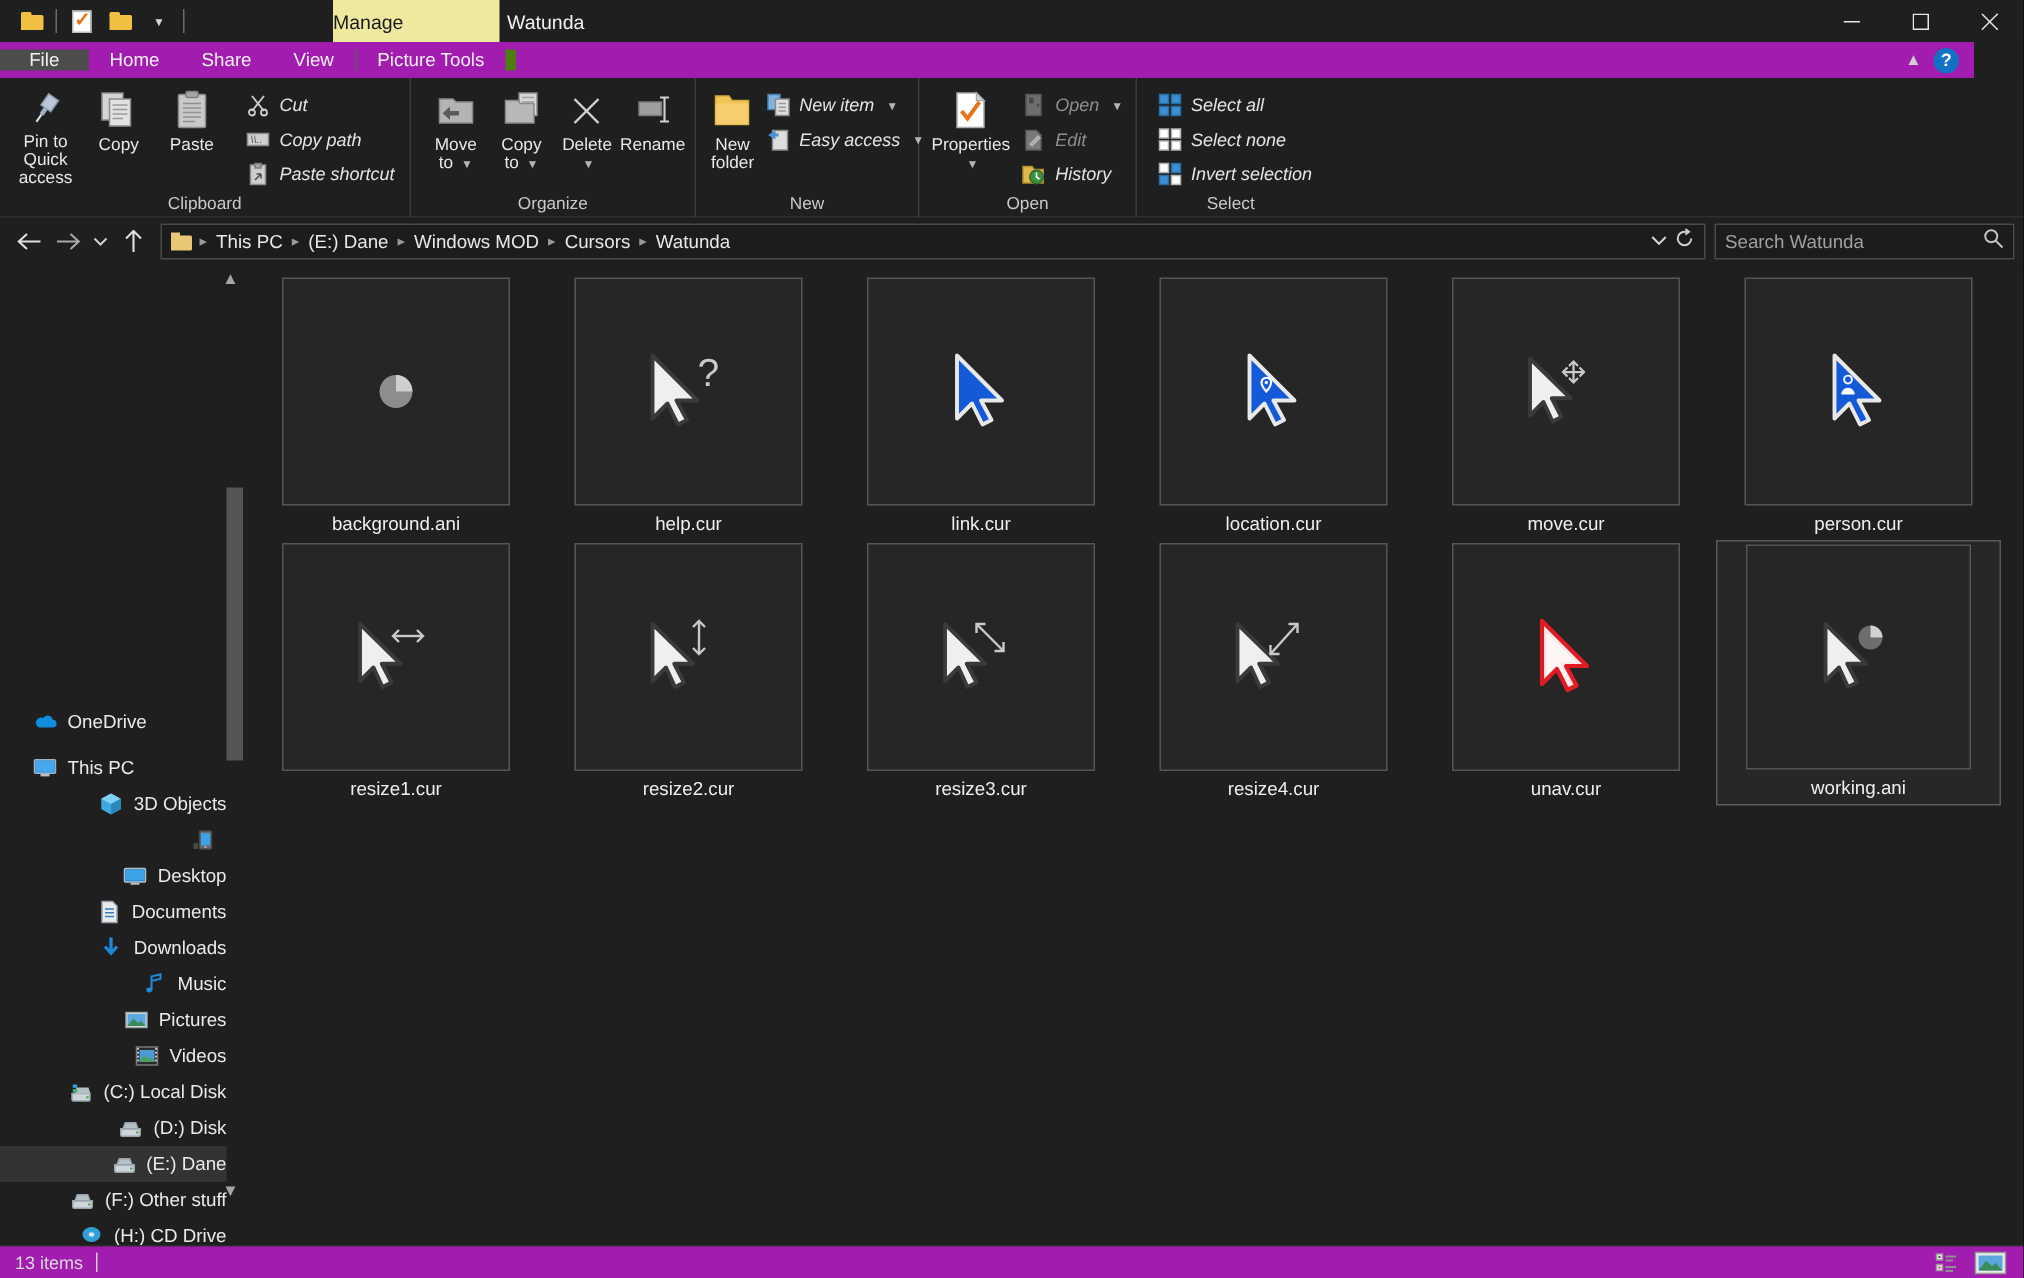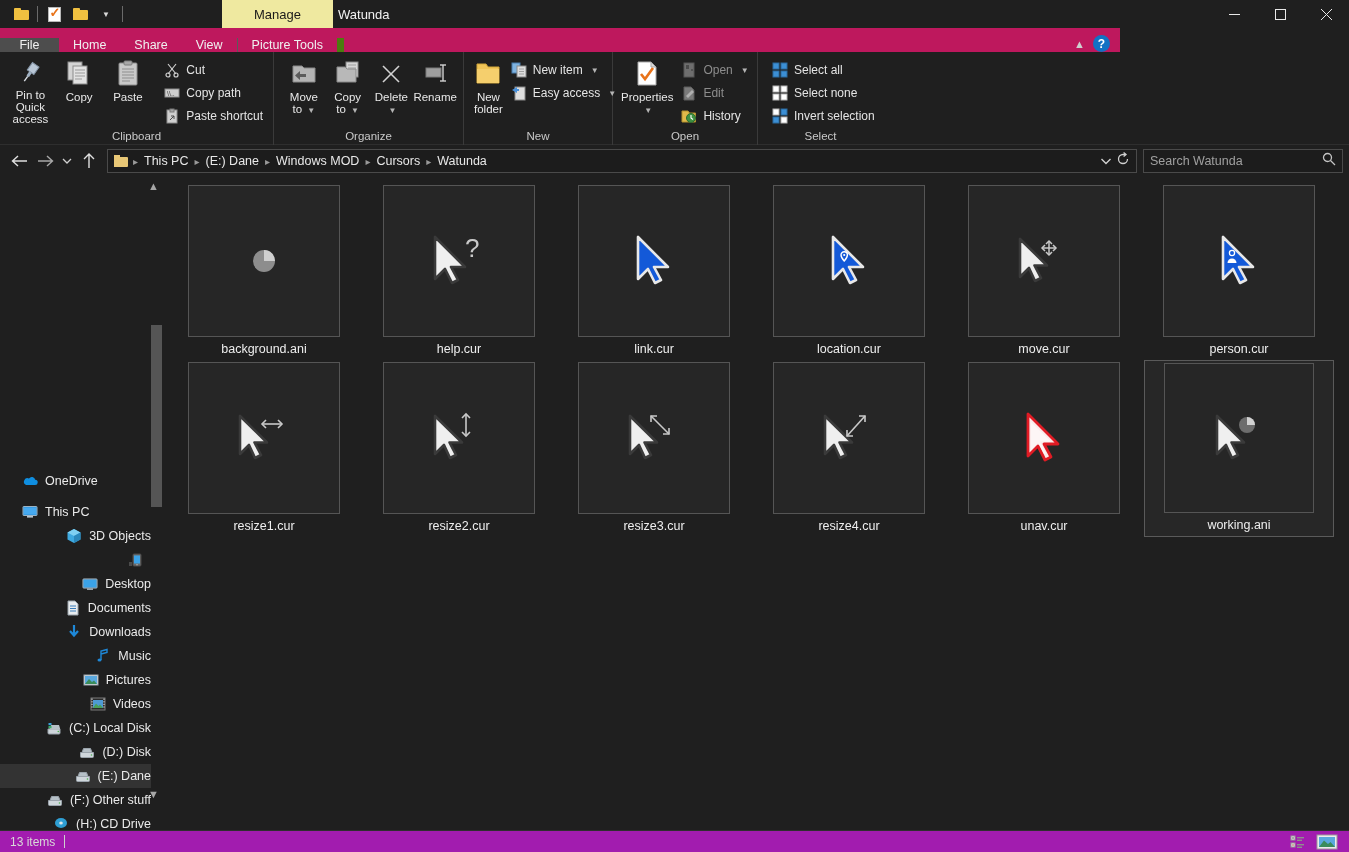--- a/index.html
+++ b/index.html
@@ -47,42 +47,42 @@
   .prop-glyph::after {
     content: "\2713"; position: absolute; left: 1px; top: -3px;
     font-size: 13px; color: #e8731a; font-weight: bold;
   }
   .qat-caret { font-size: 8px; color: #d8d8d8; }
 
   .manage-tab {
     position: absolute; left: 222px; top: 0;
     width: 111px; height: 28px;
     background: #efe9a0; color: #1a1a1a;
-    display: flex; align-items: center; justify-content: center;
+    display: flex; align-items: center; justify-content: flex-start;
     font-size: 13px;
   }
   .win-title {
     position: absolute; left: 338px; top: 0; height: 28px;
     display: flex; align-items: center;
     font-size: 13px; color: #f2f2f2;
   }
   .win-ctrls {
     position: absolute; right: 0; top: 0; height: 28px; display: flex;
   }
   .win-btn {
     width: 46px; height: 28px; display: flex; align-items: center; justify-content: center;
     color: #e8e8e8;
   }
   .win-btn svg { display: block; }
 
   
   .tabbar {
-    position: absolute; top: 28px; left: 0; width: 1120px; height: 24px;
-    background: #be185d;
-    display: flex; align-items: flex-end;
+    position: absolute; top: 28px; left: 0; width: 1316px; height: 24px;
+    background: #a21caf;
+    display: flex; align-items: center;
   }
   .tab {
     display: flex; align-items: center; justify-content: center;
     padding: 0 14px; font-size: 12.5px; color: #f0f0f0;
     position: relative;
   }
   .tab.file { background: #4d4d4d; min-width: 59px; }
   .tab.picture-tools { border-right: 7px solid #4d7c0f; border-left: 1px solid #5a5a5a;}
   .tabbar-right {
     margin-left: auto; display: flex; align-items: center; gap: 8px;
@@ -111,21 +111,21 @@
   .rgroup-body { flex: 1; display: flex; align-items: flex-start; padding: 4px 6px 0 6px; }
   .rgroup-label {
     height: 17px; text-align: center; font-size: 11.5px; color: #c9c9c9;
     line-height: 17px;
   }
   .big-btn {
     width: 56px; display: flex; flex-direction: column; align-items: center;
     padding-top: 4px; gap: 3px;
   }
   .big-btn .lbl { font-size: 11.5px; color: #e8e8e8; text-align: center; line-height: 12px; }
-  .small-col { display: flex; flex-direction: column; gap: 1px; padding-top: 3px; }
+  .small-col { display: flex; flex-direction: column; gap: 1px; padding-top: 3px; font-style: italic; }
   .small-btn {
     display: flex; align-items: center; gap: 6px; height: 22px; padding: 0 4px;
     font-size: 12px; color: #e4e4e4; white-space: nowrap;
   }
   .small-btn.dim { color: #8d8d8d; }
   .caret-s { font-size: 8px; color: #b5b5b5; margin-left: 2px; }
 
   
   .ic { display: inline-block; position: relative; flex: none; }
   .ic-pin { width: 26px; height: 26px; }

